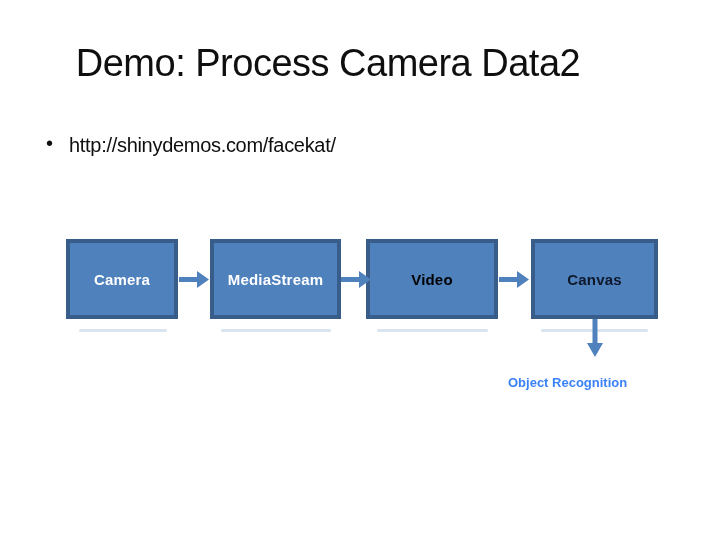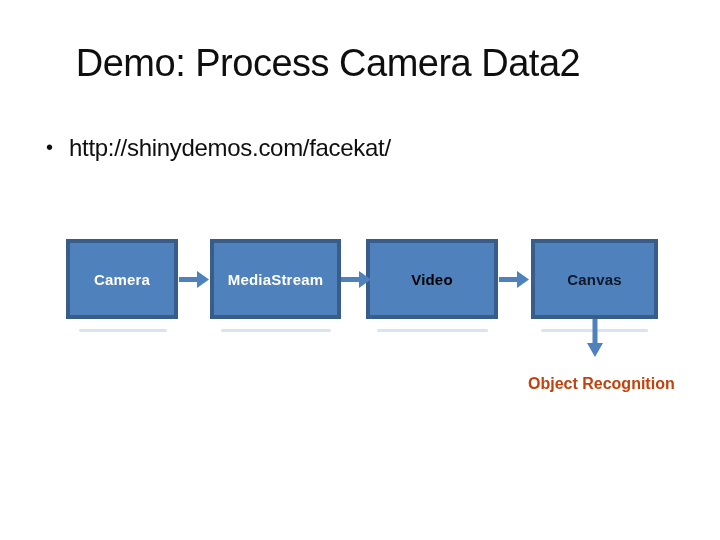--- a/index.html
+++ b/index.html
@@ -38,21 +38,21 @@
     align-items: baseline;
     color: #0f0f0f;
   }
   .bullet-marker {
     font-size: 20px;
     margin-right: 16px;
     position: relative;
     top: -2px;
   }
   .bullet-text {
-    font-size: 24px;
+    font-size: 20px;
     letter-spacing: -0.3px;
     white-space: nowrap;
   }
   .flow-box {
     position: absolute;
     top: 239px;
     height: 80px;
     box-sizing: border-box;
     border: 4px solid #385d8a;
     background: #4f81bd;
@@ -93,25 +93,25 @@
 
   .v-arrow {
     position: absolute;
     left: 585px;
     top: 319px;
     width: 20px;
     height: 40px;
   }
   .diagram-caption {
     position: absolute;
-    left: 528px;
+    left: 508px;
     top: 375px;
-    font-size: 16px;
+    font-size: 13px;
     font-weight: 700;
-    color: #c2410c;
+    color: #3b82f6;
     white-space: nowrap;
   }
 </style>
 </head>
 <body>
 
 <div class="slide">
 
   <div class="slide-title">Demo: Process Camera Data2</div>
 

